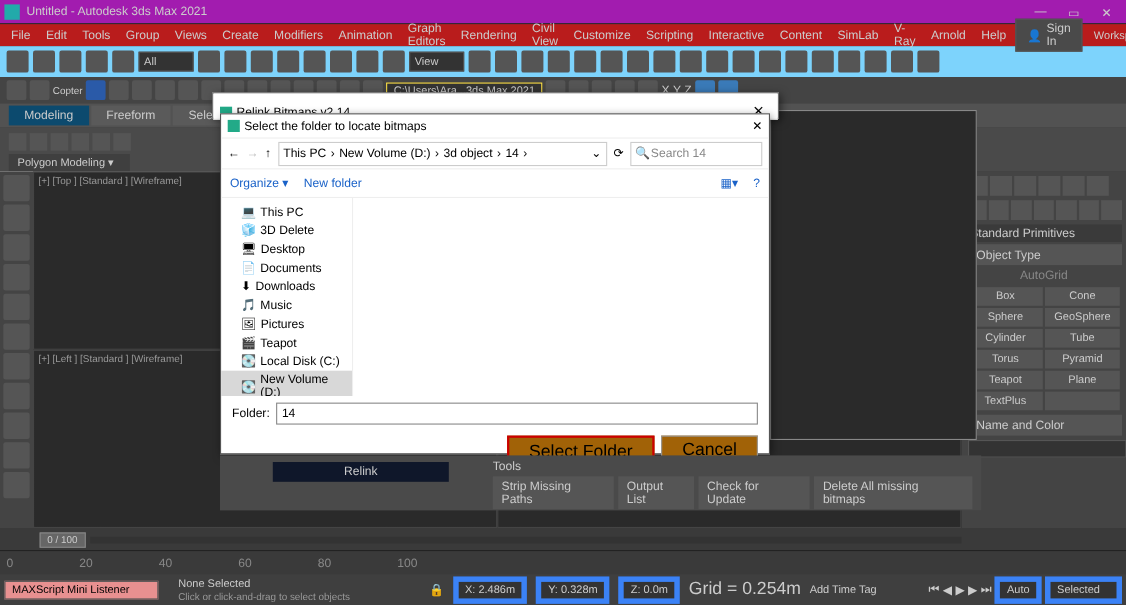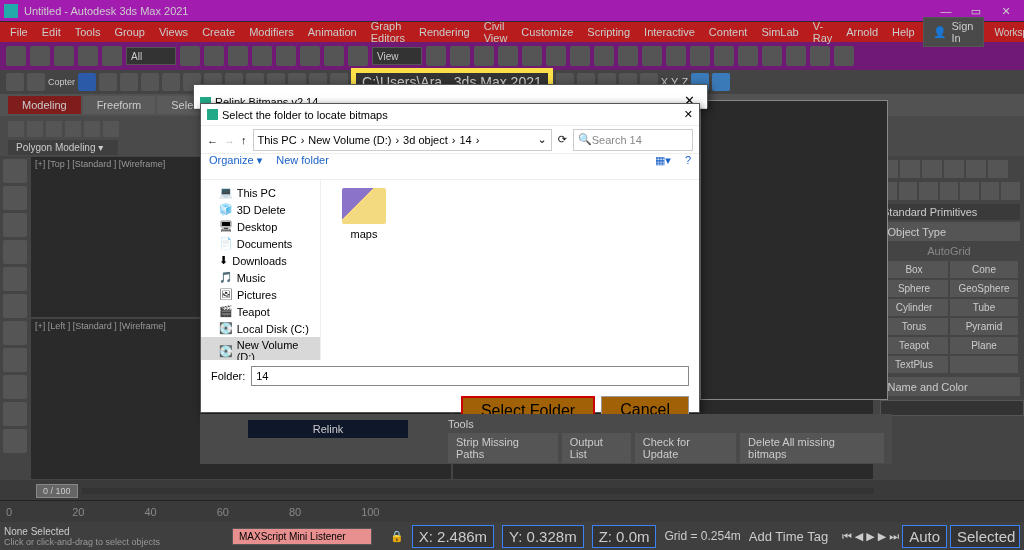--- a/index.html
+++ b/index.html
@@ -6,29 +6,29 @@
 body{width:1024px;height:550px;background:#3a3a3a;color:#ccc;overflow:hidden;position:relative}
 .titlebar{height:22px;background:#a21caf;display:flex;align-items:center;padding:0 4px;border-bottom:1px solid #2a2a2a}
 .titlebar .icon{width:14px;height:14px;background:#2aa;margin-right:6px}
 .titlebar .title{flex:1;font-size:11px}
 .winbtns{display:flex;gap:18px;padding-right:8px}
 .winbtn{width:12px;height:12px;cursor:default;text-align:center}
 .menubar{height:20px;background:#b91c1c;display:flex;align-items:center;padding:0 4px;gap:2px}
 .menubar .m{padding:2px 6px;font-size:11px}
 .menubar .signin{margin-left:auto;background:#4a4a4a;padding:2px 10px;border:1px solid #555;display:flex;align-items:center;gap:4px}
 .menubar .ws{margin-left:8px;font-size:10px}
-.toolbar1{height:28px;background:#701a75;display:flex;align-items:center;gap:4px;padding:0 6px}
+.toolbar1{height:28px;background:#7dd3fc;display:flex;align-items:center;gap:4px;padding:0 6px}
 .toolbar1 .tbtn{width:20px;height:20px;background:#555;border-radius:2px}
 .toolbar1 .sel{width:50px;height:18px;background:#333;border:1px solid #555;font-size:10px;padding:0 4px;display:flex;align-items:center}
 .toolbar2{height:24px;background:#444;display:flex;align-items:center;gap:3px;padding:0 6px}
 .toolbar2 .tbtn{width:18px;height:18px;background:#555;border-radius:2px}
-.toolbar2 .path{background:#333;padding:1px 6px;font-size:14px;border:5px solid #fde047}
+.toolbar2 .path{background:#333;padding:1px 6px;font-size:10px;border:1px solid #fde047}
 .ribbon{height:22px;background:#525252;display:flex;align-items:center;gap:2px;padding:0 8px}
 .ribbon .tab{padding:3px 14px;font-size:11px;background:#5a5a5a}
-.ribbon .tab.active{background:#7f1d1d}
+.ribbon .tab.active{background:#0c4a6e}
 .subtoolbar{height:40px;background:#4a4a4a;padding:4px 8px}
 .subtoolbar .row{display:flex;gap:3px;align-items:center;height:18px}
 .subtoolbar .tbt{width:16px;height:16px;background:#555}
 .pmlabel{font-size:10px;padding:2px 8px;background:#3f3f3f}
 .main{position:absolute;top:156px;bottom:70px;left:0;right:0;display:flex}
 .lefttools{width:30px;background:#444;display:flex;flex-direction:column;gap:3px;padding:3px}
 .lefttools .lt{width:24px;height:24px;background:#555;border-radius:2px}
 .viewports{flex:1;background:#252525;position:relative;display:grid;grid-template-columns:1fr 1fr;grid-template-rows:1fr 1fr}
 .vp{border:1px solid #444;position:relative;background:linear-gradient(#2a2a2a,#2a2a2a),repeating-linear-gradient(0deg,#333 0,#333 1px,transparent 1px,transparent 20px),repeating-linear-gradient(90deg,#333 0,#333 1px,transparent 1px,transparent 20px);background-blend-mode:normal}
 .vp .vplabel{position:absolute;top:2px;left:4px;font-size:9px;color:#999}
@@ -37,37 +37,37 @@
 .rightpanel .ptab{width:20px;height:18px;background:#555}
 .rightpanel .hdr{background:#3a3a3a;padding:2px 4px;margin:2px 0}
 .rightpanel .sec{background:#555;padding:3px 4px;margin:2px 0;display:flex;align-items:center}
 .rightpanel .btns{display:grid;grid-template-columns:1fr 1fr;gap:2px;padding:2px}
 .rightpanel .obtn{background:#555;text-align:center;padding:3px;font-size:10px}
 .rightpanel .swatch{width:20px;height:14px;background:#f5e6a8;margin-left:auto}
 .statusbar{position:absolute;bottom:0;left:0;right:0;height:50px;background:#3a3a3a}
 .timeline{height:22px;display:flex;align-items:center;padding:0 6px;font-size:9px;color:#888;gap:60px;border-top:1px solid #222;position:relative}
 .statusrow{height:28px;display:flex;align-items:center;padding:0 4px;gap:8px;background:#3f3f3f}
 .statusrow .sbox{background:#2a2a2a;padding:2px 6px;font-size:10px;border:1px solid #555}
-.statusrow .coord{background:#333;padding:2px 6px;font-size:15px;border:1px solid #3b82f6}
+.statusrow .coord{background:#333;padding:2px 6px;font-size:10px;border:5px solid #3b82f6}
 .slider{position:absolute;bottom:50px;left:36px;right:150px;height:18px;display:flex;align-items:center}
 .slider .knob{background:#666;padding:1px 6px;font-size:9px;border:1px solid #888}
 .slider .track{flex:1;height:6px;background:#333;margin-left:4px}
 
 
 .dlg{position:absolute;background:#fff;border:1px solid #555;box-shadow:2px 2px 8px rgba(0,0,0,.5);color:#000}
 .dlg .dtitle{height:24px;background:#fff;display:flex;align-items:flex-end;padding:0 6px;border-bottom:1px solid #ddd;font-size:11px}
 .dlg .dtitle .x{margin-left:auto;font-size:13px;padding:0 6px}
 .dlg1{left:193px;top:84px;width:515px;height:24px}
 .dlg1b{left:397px;top:84px;width:495px;height:24px;background:#fff;display:flex;align-items:center;padding:0 6px;border-bottom:1px solid #ddd}
 .dlg2{left:200px;top:103px;width:500px;height:310px}
 .dlg2 .hdr2{height:22px;display:flex;align-items:center;padding:0 6px;border-bottom:1px solid #eee}
 .dlg2 .nav{height:28px;display:flex;align-items:center;padding:0 6px;gap:6px;border-bottom:1px solid #eee;font-size:11px}
 .dlg2 .crumb{flex:1;border:1px solid #ccc;height:22px;display:flex;align-items:center;padding:0 4px;gap:4px;font-size:11px}
 .dlg2 .search{width:120px;border:1px solid #ccc;height:22px;display:flex;align-items:center;padding:0 4px;color:#888}
-.dlg2 .toolbar{height:26px;display:flex;align-items:flex-start;padding:0 8px;gap:14px;color:#1a62c8;font-size:11px;border-bottom:1px solid #eee}
+.dlg2 .toolbar{height:26px;display:flex;align-items:center;padding:0 8px;gap:14px;color:#1a62c8;font-size:11px;border-bottom:1px solid #eee}
 .dlg2 .body{display:flex;height:180px}
 .dlg2 .tree{width:120px;border-right:1px solid #eee;padding:4px 0;overflow:hidden;font-size:11px}
 .dlg2 .tree .ti{padding:2px 6px 2px 18px;display:flex;align-items:center;gap:4px}
 .dlg2 .tree .ti.sel{background:#d8d8d8}
 .dlg2 .files{flex:1;padding:8px}
 .dlg2 .folder{width:70px;text-align:center;font-size:11px}
 .dlg2 .foldericon{width:44px;height:36px;margin:0 auto 4px;background:linear-gradient(135deg,#8a73c9 40%,#f3d980 40%);border-radius:2px}
 .dlg2 .footer{padding:6px 10px;display:flex;align-items:center;gap:6px}
 .dlg2 .footer input{flex:1;height:20px;border:1px solid #888;background:#fff;padding:0 4px;font-size:11px}
 .dlg2 .btns2{display:flex;justify-content:flex-end;gap:6px;padding:4px 10px 8px}
@@ -283,33 +283,33 @@
 <div class="statusbar">
   <div class="timeline">
     <span>0</span>
     <span>20</span>
     <span>40</span>
     <span>60</span>
     <span>80</span>
     <span>100</span>
   </div>
   <div class="statusrow">
+    <div style="width:150px">
+      <input class="sbox" style="width: 140px; background: rgb(232, 144, 144); color: rgb(0, 0, 0);" value="MAXScript Mini Listener">
+    </div>
     <div style="flex:0 0 220px">
       <div style="font-size:10px">None Selected</div>
       <div style="font-size:9px;color:#999">Click or click-and-drag to select objects</div>
-    </div>
-    <div style="width:150px">
-      <input class="sbox" style="width: 140px; background: rgb(232, 144, 144); color: rgb(0, 0, 0);" value="MAXScript Mini Listener">
     </div>
     <span>🔒</span>
     <span class="coord">X: 2.486m</span>
     <span class="coord">Y: 0.328m</span>
     <span class="coord">Z: 0.0m</span>
-    <span style="font-size:12px">Grid = 0.254m</span>
-    <span style="font-size:13px">Add Time Tag</span>
+    <span style="font-size:16px">Grid = 0.254m</span>
+    <span style="font-size:10px">Add Time Tag</span>
     <span style="margin-left:auto;display:flex;gap:3px;align-items:center">
       <span>⏮</span>
       <span>◀</span>
       <span>▶</span>
       <span>▶</span>
       <span>⏭</span>
       <span class="coord">Auto</span>
       <span class="coord" style="width:70px">Selected</span>
     </span>
   </div>
@@ -363,26 +363,20 @@
       <div class="ti">🖥 <span>Desktop</span></div>
       <div class="ti">📄 <span>Documents</span></div>
       <div class="ti">⬇ <span>Downloads</span></div>
       <div class="ti">🎵 <span>Music</span></div>
       <div class="ti">🖼 <span>Pictures</span></div>
       <div class="ti">🎬 <span>Teapot</span></div>
       <div class="ti">💽 <span>Local Disk (C:)</span></div>
       <div class="ti sel">💽 <span>New Volume (D:)</span></div>
 
     </div>
-    <div class="files">
-      <div class="folder">
-        <div class="foldericon"></div>
-        <span>maps</span>
-      </div>
-    </div>
   </div>
   <div class="footer">
     <span>Folder:</span>
     <input value="14" style="">
   </div>
   <div class="btns2">
     <span class="dbtn primary">Select Folder</span>
     <span class="dbtn">Cancel</span>
   </div>
 </div>

